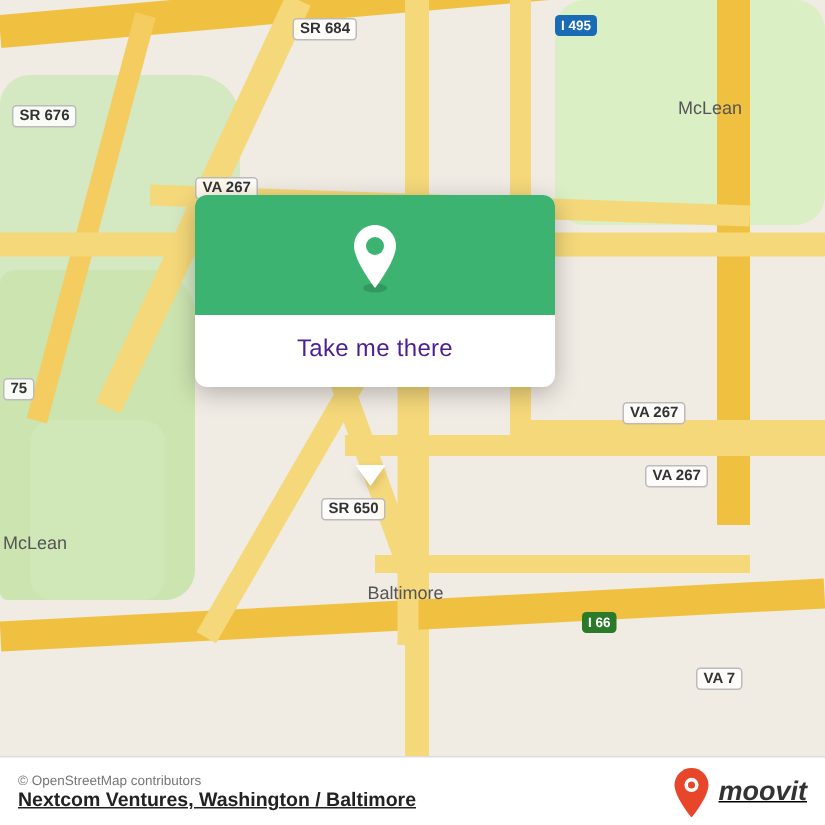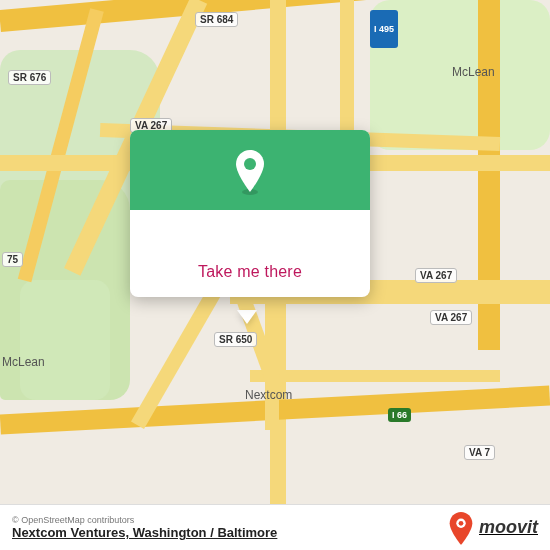--- a/index.html
+++ b/index.html
@@ -206,21 +206,21 @@
       font-size: 10px;
       font-weight: bold;
       color: #333;
       white-space: nowrap;
       z-index: 10;
     }
     .highway-label {
       position: absolute;
       background-color: #1a6bb5;
       border-radius: 3px;
-      padding: 14px 4px;
+      padding: 2px 4px;
       font-size: 9px;
       font-weight: bold;
       color: white;
       white-space: nowrap;
       z-index: 10;
     }
     .highway-label-green {
       position: absolute;
       background-color: #2a7a2a;
       border-radius: 3px;
@@ -266,28 +266,27 @@
     .popup-button-section {
       width: 100%;
       padding: 10px 16px 12px;
       display: flex;
       justify-content: center;
     }
 
     .take-me-there-btn {
       font-size: 16px;
       font-weight: 500;
-      color: #be185d;
+      color: #4c1d95;
       background: none;
       border: none;
       cursor: pointer;
       padding: 4px 0;
       text-align: left;
       letter-spacing: 0.2px;
-      margin-top: 39px;
     }
 
     
     .popup-tail {
       position: absolute;
       top: 310px;
       left: 237px;
       width: 0;
       height: 0;
       border-left: 10px solid transparent;
@@ -394,21 +393,21 @@
   <div class="road-label" style="top:118px;left:130px;">VA 267</div>
   <div class="road-label" style="top:130px;left:295px;">VA 267</div>
   <div class="road-label" style="top:268px;left:415px;">VA 267</div>
   <div class="road-label" style="top:310px;left:430px;">VA 267</div>
   <div class="road-label" style="top:332px;left:214px;">SR 650</div>
   <div class="highway-label-green" style="top:408px;left:388px;">I 66</div>
   <div class="road-label" style="top:445px;left:464px;text-align:right;">VA 7</div>
   <div class="road-label" style="top:252px;left:2px;">75</div>
 
   <div class="place-label" style="top:65px;left:452px;">McLean</div>
-  <div class="place-label" style="top:388px;left:245px;">Nextcom</div>
+  <div class="place-label" style="top:388px;left:245px;">Baltimore</div>
   <div class="place-label" style="top:355px;left:2px;">McLean</div>
 
   <div class="popup-card">
     <div class="popup-green-section">
 
       <svg class="pin-icon" viewBox="0 0 40 48" fill="none" xmlns="http://www.w3.org/2000/svg">
         <ellipse cx="20" cy="44" rx="8" ry="3" fill="rgba(0,0,0,0.15)"></ellipse>
         <path d="M20 2C12.268 2 6 8.268 6 16c0 10 14 28 14 28s14-18 14-28c0-7.732-6.268-14-14-14z" fill="white"></path>
         <circle cx="20" cy="16" r="6" fill="#3cb371"></circle>
       </svg>

